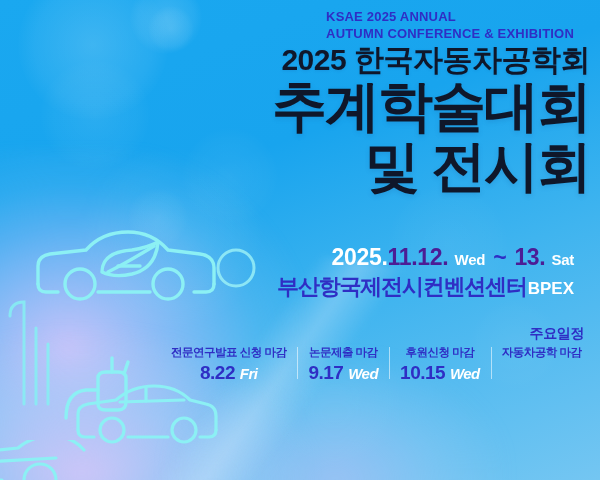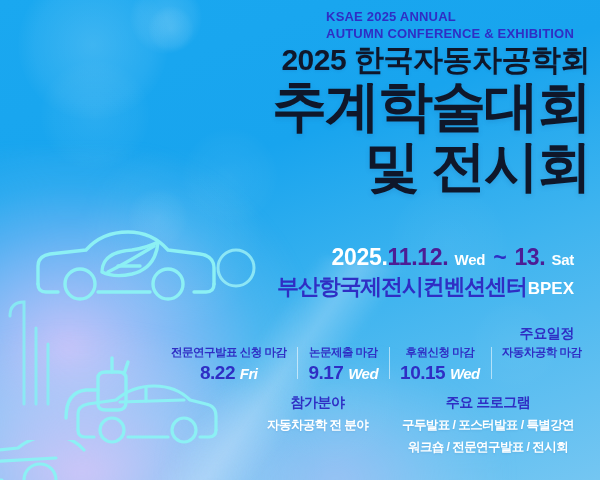--- a/index.html
+++ b/index.html
@@ -148,21 +148,21 @@
   }
   .when-venue .bpex {
     color: #ffffff;
     font-size: 17px;
     letter-spacing: 0;
     padding-left: 1px;
   }
 
   .sched-label {
     position: absolute;
-    right: 26px; top: 325px;
+    right: 16px; top: 325px;
     color: #2f2ec4;
     font-size: 14px;
     font-weight: bold;
     letter-spacing: -0.4px;
   }
 
   .sched-row {
     position: absolute;
     left: 160px; right: 22px; top: 345px;
     display: flex;
@@ -338,25 +338,14 @@
     </div>
     <div class="sched-item">
       <div class="sched-name">후원신청 마감</div>
       <div class="sched-date"><span>10.15</span> <span class="dow">Wed</span></div>
     </div>
     <div class="sched-item">
       <div class="sched-name">자동차공학 마감</div>
     </div>
   </div>
 
-  <div class="foot">
-    <div class="foot-col">
-      <div class="foot-head">참가분야</div>
-      <div class="foot-line">자동차공학 전 분야</div>
-    </div>
-    <div class="foot-col">
-      <div class="foot-head">주요 프로그램</div>
-      <div class="foot-line">구두발표 / 포스터발표 / 특별강연</div>
-      <div class="foot-line">워크숍 / 전문연구발표 / 전시회</div>
-    </div>
-  </div>
 
 </div>
 
 </body></html>

